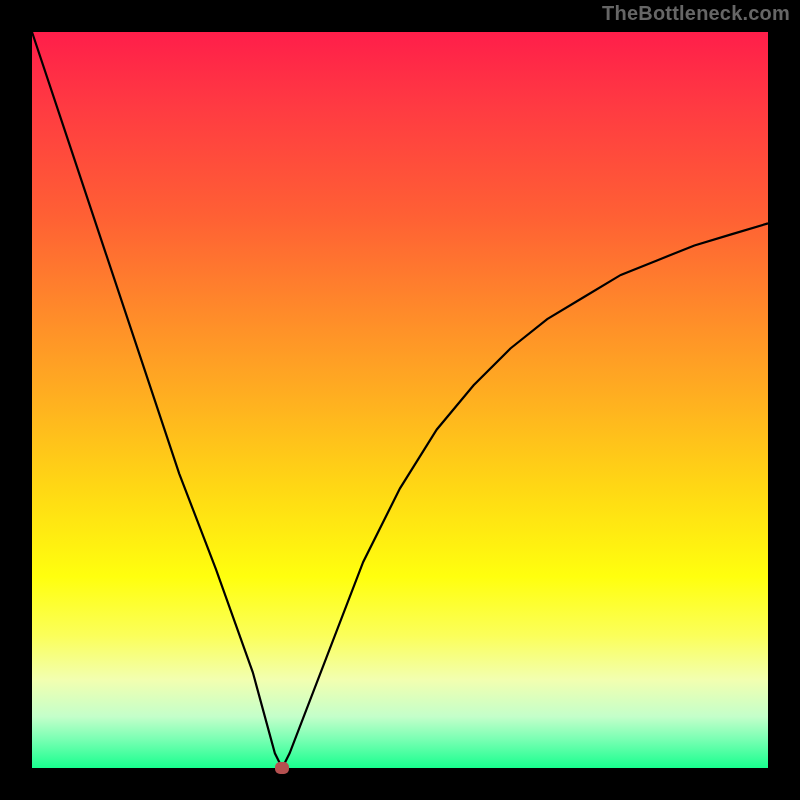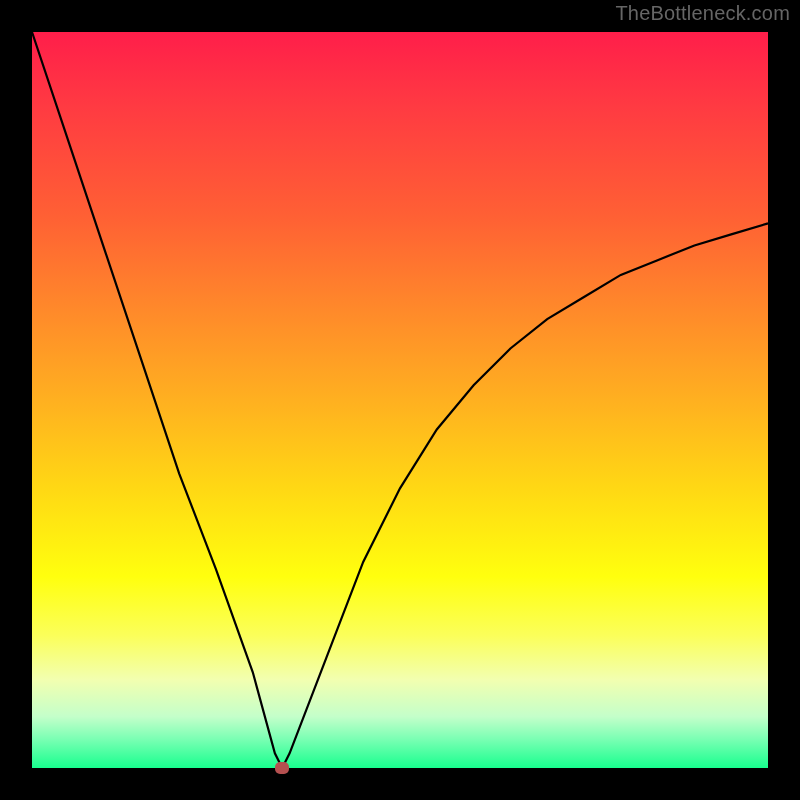--- a/index.html
+++ b/index.html
@@ -11,21 +11,21 @@
     font-family: Arial, Helvetica, sans-serif;
     overflow: hidden;
     position: relative;
   }
   .watermark {
     position: absolute;
     top: 2px;
     right: 10px;
     color: #666;
     font-size: 20px;
-    font-weight: 400;
+    font-weight: 700;
     z-index: 10;
     letter-spacing: 0.2px;
   }
   .plot-area {
     position: absolute;
     left: 32px;
     top: 32px;
     width: 736px;
     height: 736px;
   }

